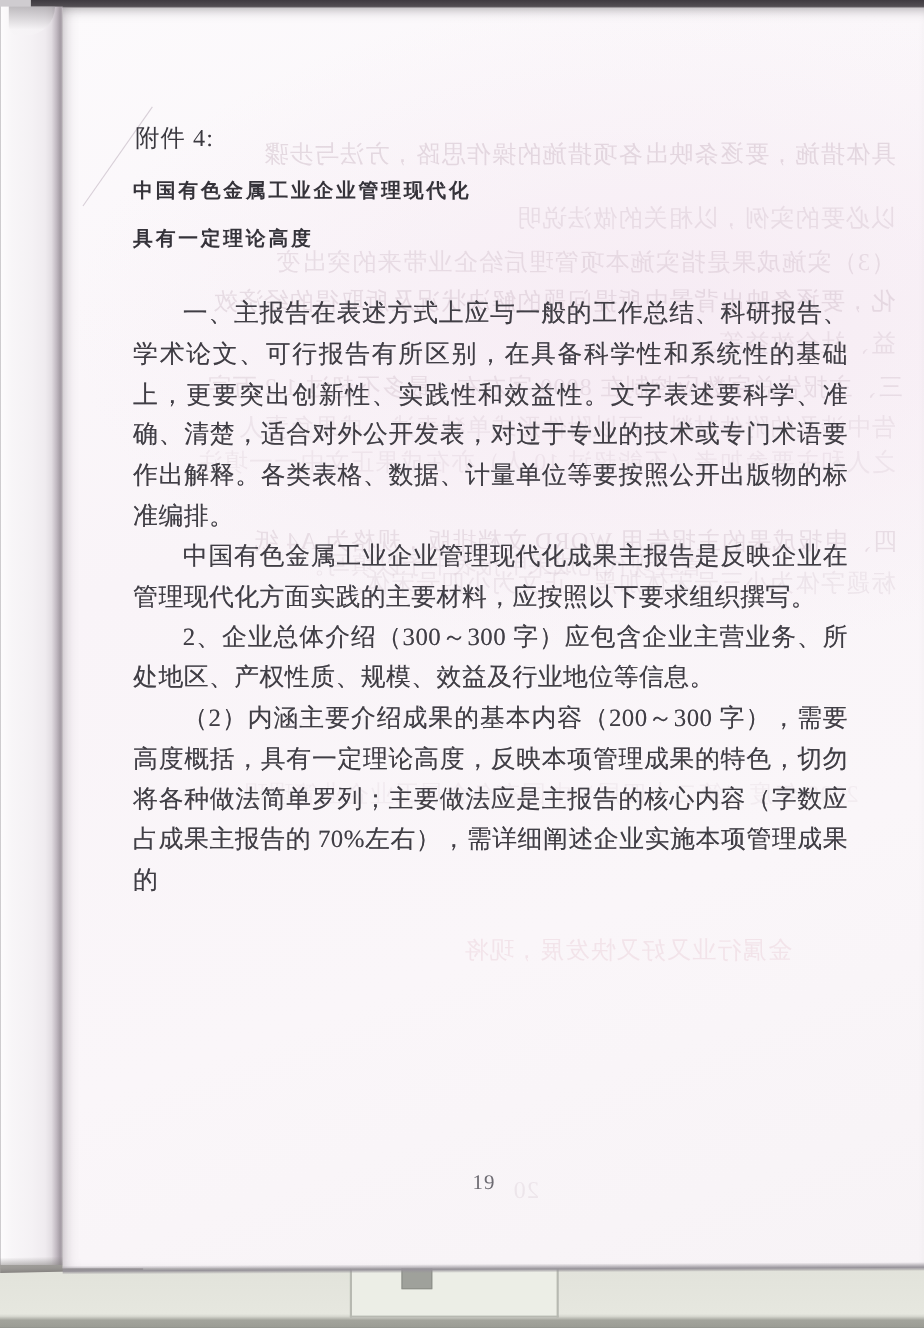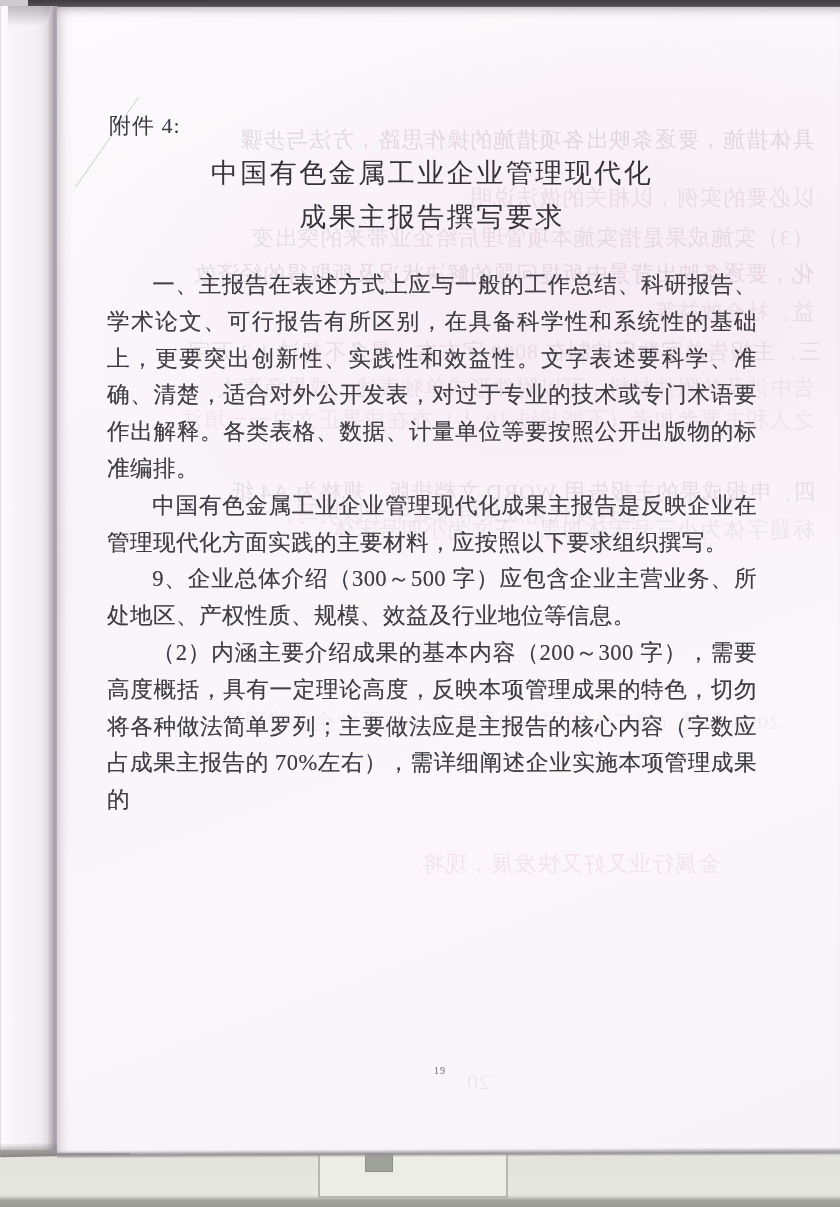--- a/index.html
+++ b/index.html
@@ -64,39 +64,39 @@
     position:absolute;left:0;bottom:-4px;width:100%;height:8px;
     background:linear-gradient(180deg,rgba(120,116,120,0),#97939a 60%,rgba(150,146,152,0));
     transform:rotate(-.25deg);
   }
   .crease{
     position:absolute;left:18px;top:180px;width:110px;height:1px;
     background:rgba(150,130,150,.35);transform:rotate(-55deg);transform-origin:left top;
   }
   
   .content{
-    position:absolute;left:50px;top:104px;width:650px;
+    position:absolute;left:64px;top:104px;width:650px;
     color:#3b3940;
   }
   .attachment-label{
     font-size:22px;letter-spacing:1px;margin:0 0 10px 2px;
   }
   .title{
-    text-align:center;font-size:27px;letter-spacing:2.5px;line-height:44px;margin:0;
-    color:#35333a;font-weight:400;
+    text-align:left;font-size:18px;letter-spacing:2.5px;line-height:44px;margin:0;
+    color:#35333a;font-weight:700;
   }
   .title-block{margin-bottom:28px;}
   .body-text p{
     margin:0;font-size:22.6px;line-height:36.8px;letter-spacing:.4px;
     text-indent:2em;text-align:justify;color:#403e45;
     text-shadow:0 0 .6px rgba(64,62,69,.55);
   }
   .page-number{
     position:absolute;left:58px;top:1058px;width:650px;text-align:center;
-    font-size:10px;color:#6d6b72;letter-spacing:1px;
+    font-size:19px;color:#6d6b72;letter-spacing:1px;
   }
   
   .bleed-line{
     position:absolute;white-space:nowrap;
     transform:scaleX(-1);
     font-size:22px;letter-spacing:1px;
     filter:blur(.7px);
     color:#b49aaa;
     pointer-events:none;
   }
@@ -145,31 +145,31 @@
 
       <div class="bleed-line" style="top: 700px; right: 60px; opacity: 0.1;">2008 年度（第二十四届）中国有色金属工业企业管理现</div>
 
       <div class="bleed-line" style="top: 1062px; right: 350px; opacity: 0.16;">20</div>
     </div>
 
   <div class="content">
     <p class="attachment-label">附件 4:</p>
     <div class="title-block">
       <h1 class="title">中国有色金属工业企业管理现代化</h1>
-      <h1 class="title">成果主报告撰写要求</h1>
+      <h1 class="title">具有一定理论高度</h1>
     </div>
     <div class="body-text">
 
         <p>一、主报告在表述方式上应与一般的工作总结、科研报告、学术论文、可行报告有所区别，在具备科学性和系统性的基础上，更要突出创新性、实践性和效益性。文字表述要科学、准确、清楚，适合对外公开发表，对过于专业的技术或专门术语要作出解释。各类表格、数据、计量单位等要按照公开出版物的标准编排。</p>
 
         <p>中国有色金属工业企业管理现代化成果主报告是反映企业在管理现代化方面实践的主要材料，应按照以下要求组织撰写。</p>
 
 
 
-        <p>9、企业总体介绍（300～500 字）应包含企业主营业务、所处地区、产权性质、规模、效益及行业地位等信息。</p>
+        <p>2、企业总体介绍（300～300 字）应包含企业主营业务、所处地区、产权性质、规模、效益及行业地位等信息。</p>
 
 
 
         <p>（2）内涵主要介绍成果的基本内容（200～300 字），需要高度概括，具有一定理论高度，反映本项管理成果的特色，切勿将各种做法简单罗列；主要做法应是主报告的核心内容（字数应占成果主报告的 70%左右），需详细阐述企业实施本项管理成果的</p>
       </div>
   </div>
 
   <div class="page-number">19</div>
   <div class="page-bottom-edge"></div>
 </div>

